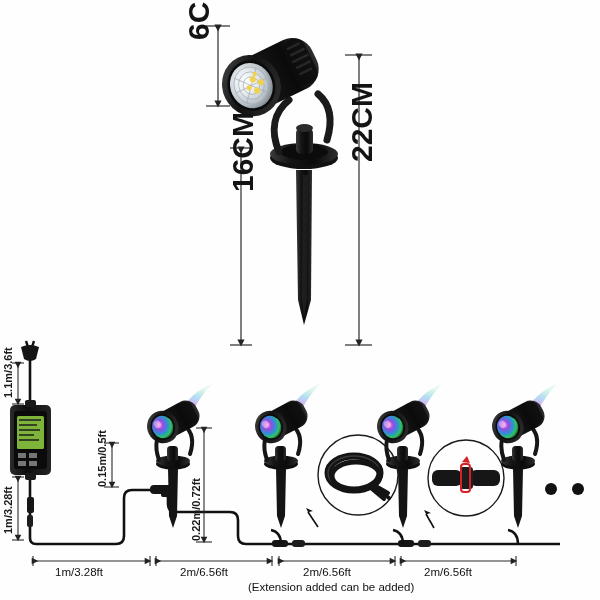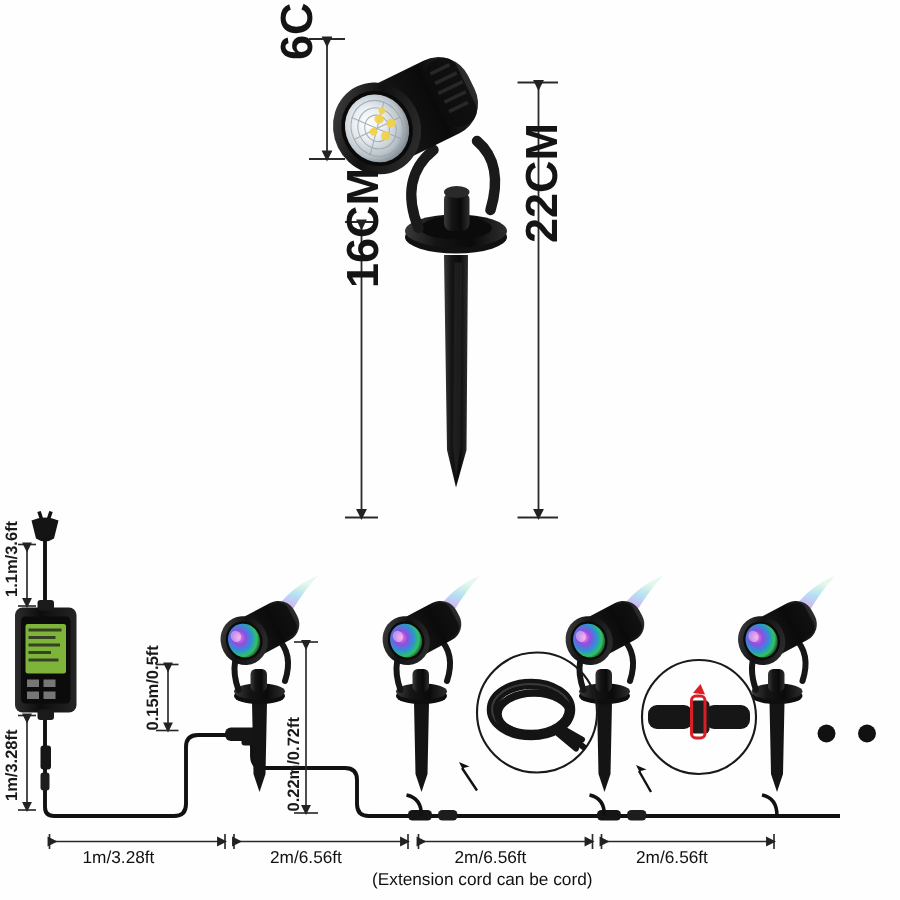--- a/index.html
+++ b/index.html
@@ -344,15 +344,15 @@
   <div class="pd vlbl" style="left:190px;top:541px;transform:rotate(-90deg);transform-origin:left top;">0.22m/0.72ft</div>
 
   <div class="cap" style="left:55px;top:566px;">1m/3.28ft</div>
 
   <div class="cap" style="left:180px;top:566px;">2m/6.56ft</div>
 
   <div class="cap" style="left:303px;top:566px;">2m/6.56ft</div>
 
   <div class="cap" style="left:424px;top:566px;">2m/6.56ft</div>
 
-  <div class="cap" style="left:248px;top:581px;">(Extension cord can be cord)</div>
+  <div class="cap" style="left:248px;top:581px;">(Extension added can be added)</div>
 
 </div>
 
 </body></html>

